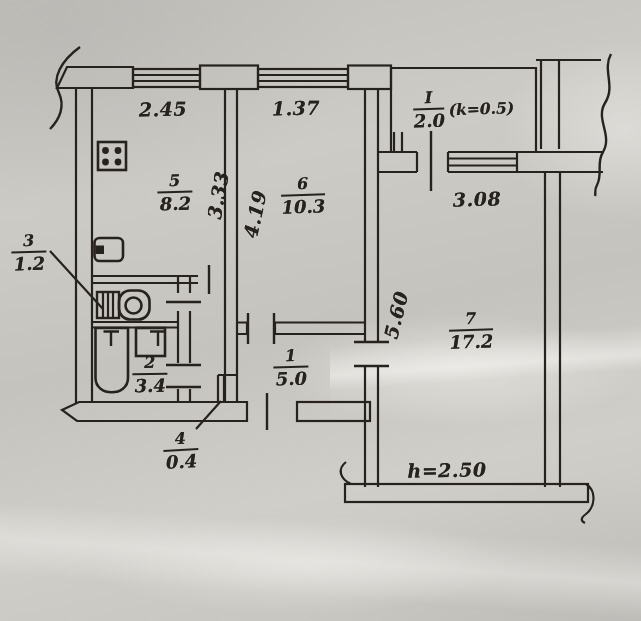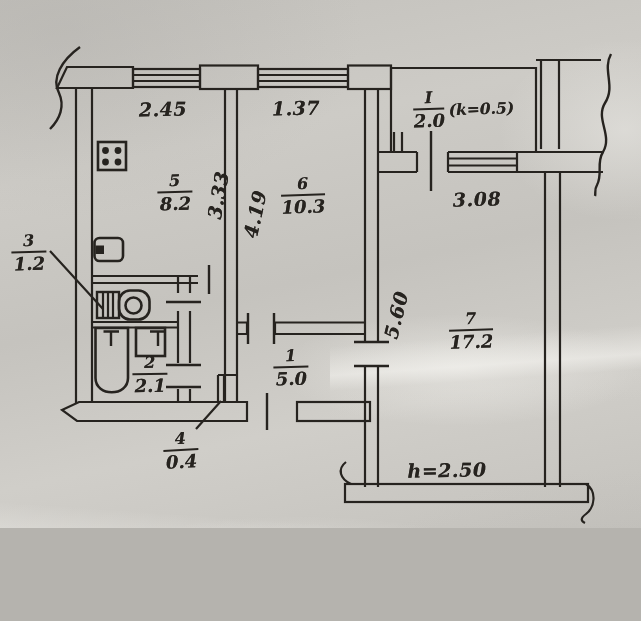--- a/index.html
+++ b/index.html
@@ -1,17 +1,17 @@
 <!DOCTYPE html>
 <html><head>
 <meta charset="utf-8">
 <style>
   html,body{margin:0;padding:0;background:#b5b3ae;}
   .stage{
-    position:relative;width:641px;height:528px;overflow:hidden;
+    position:relative;width:641px;height:621px;overflow:hidden;
     font-family:"DejaVu Serif","Liberation Serif",serif;
     background:
       radial-gradient(ellipse 260px 80px at 460px 370px, rgba(243,242,238,.55), rgba(243,242,238,0) 70%),
       radial-gradient(ellipse 300px 70px at 300px 565px, rgba(238,237,233,.5), rgba(238,237,233,0) 70%),
       radial-gradient(ellipse 180px 130px at 625px 130px, rgba(238,237,233,.5), rgba(238,237,233,0) 70%),
       radial-gradient(ellipse 420px 260px at 60px 30px, rgba(175,173,169,.38), rgba(175,173,169,0) 72%),
       radial-gradient(ellipse 420px 200px at 630px 610px, rgba(178,176,172,.32), rgba(178,176,172,0) 70%),
       linear-gradient(168deg,#c2c0bb 0%,#cdcbc6 28%,#c5c3be 52%,#d0cec9 74%,#c4c2bd 100%);
   }
   .crease{position:absolute;pointer-events:none;}
@@ -170,21 +170,21 @@
   <div class="lbl frac" style="--x:471px;--y:331px;--r:-2deg">
     <span class="num">7</span>
     <span class="den">17.2</span>
   </div>
   <div class="lbl frac" style="--x:291px;--y:368px;--r:-2deg">
     <span class="num">1</span>
     <span class="den">5.0</span>
   </div>
   <div class="lbl frac" style="--x:150px;--y:375px;--r:-1deg">
     <span class="num">2</span>
-    <span class="den">2.1</span>
+    <span class="den">3.4</span>
   </div>
   <div class="lbl frac" style="--x:29px;--y:253px;--r:-2deg">
     <span class="num">3</span>
     <span class="den">1.2</span>
   </div>
   <div class="lbl frac" style="--x:181px;--y:451px;--r:-3deg">
     <span class="num">4</span>
     <span class="den">0.4</span>
   </div>
   <div class="lbl frac" style="--x:429px;--y:110px;--r:-2deg">

